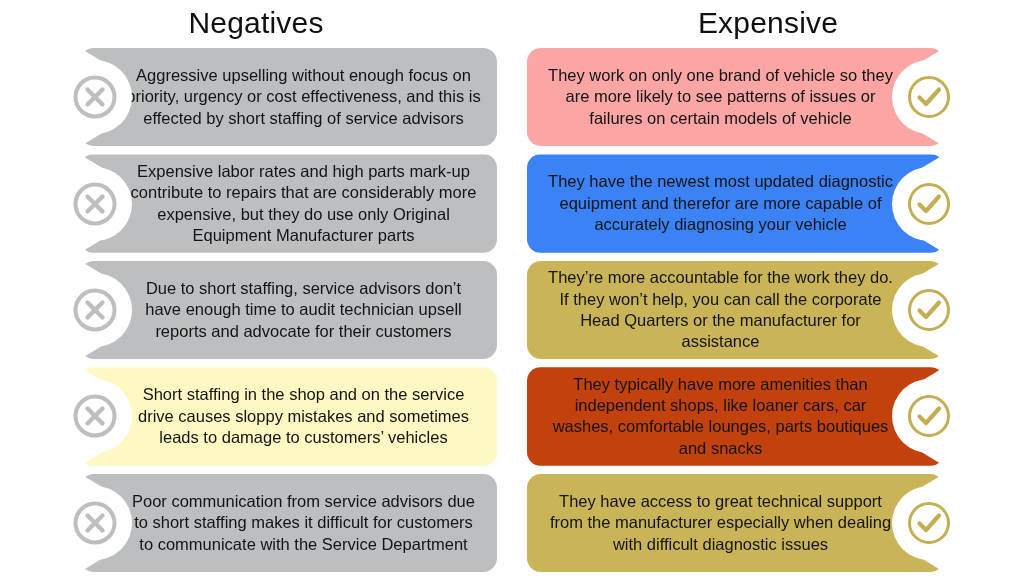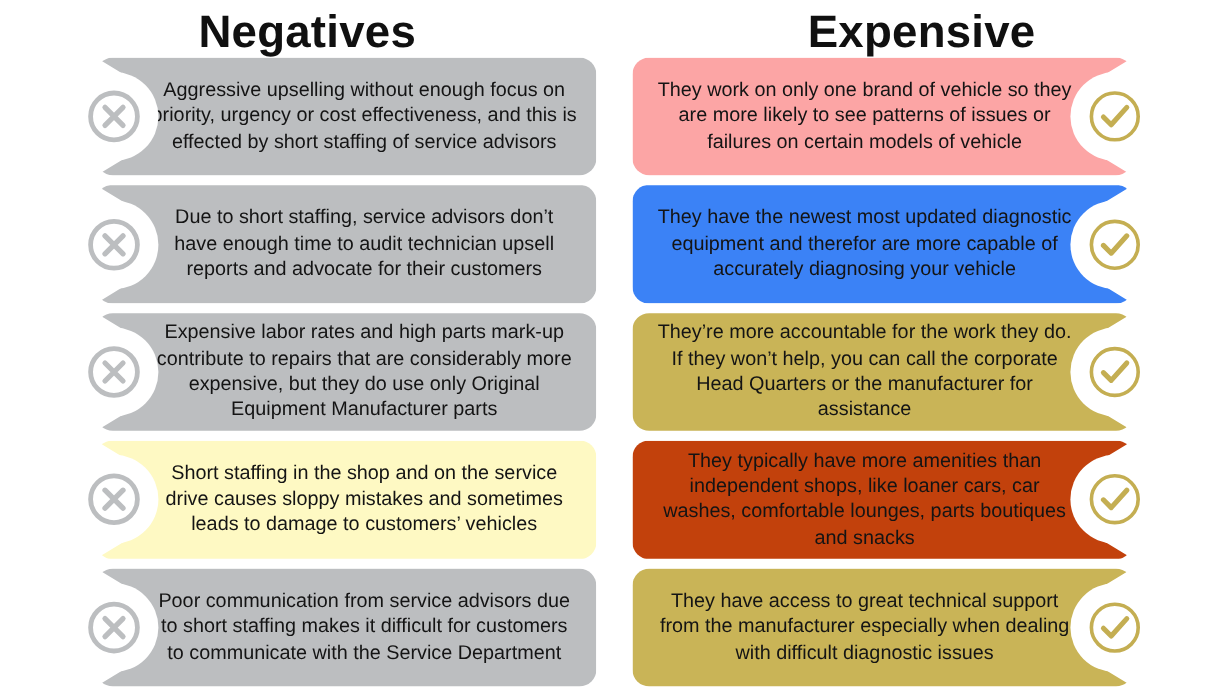--- a/index.html
+++ b/index.html
@@ -16,22 +16,22 @@
     position: relative;
     width: 1024px;
     height: 576px;
     background: #ffffff;
   }
 
   
   .heading {
     position: absolute;
     top: 6px;
-    font-size: 38px;
-    font-weight: 700;
+    font-size: 30px;
+    font-weight: 400;
     color: #101010;
     letter-spacing: 0.2px;
     white-space: nowrap;
   }
   .heading-left  { left: 0;   width: 512px; text-align: center; }
   .heading-right { left: 512px; width: 512px; text-align: center; }
 
   
   .column {
     position: absolute;
@@ -143,33 +143,33 @@
         <div class="notch notch-left"></div>
         <div class="badge badge-left">
           <svg viewBox="0 0 46 46" xmlns="http://www.w3.org/2000/svg">
             <circle cx="23" cy="23" r="19.5" fill="none" stroke="#bcbec0" stroke-width="4"></circle>
             <path d="M15.5 15.5 L30.5 30.5 M30.5 15.5 L15.5 30.5" stroke="#bcbec0" stroke-width="4.4" stroke-linecap="round"></path>
           </svg>
         </div>
       </div>
       <div class="row">
         <div class="card card-neg" style="background: rgb(188, 190, 192);">
+          <div class="card-text">Expensive labor rates and high parts mark-up contribute to repairs that are considerably more expensive, but they do use only Original Equipment Manufacturer parts</div>
+        </div>
+        <div class="notch notch-left"></div>
+        <div class="badge badge-left">
+          <svg viewBox="0 0 46 46" xmlns="http://www.w3.org/2000/svg">
+            <circle cx="23" cy="23" r="19.5" fill="none" stroke="#bcbec0" stroke-width="4"></circle>
+            <path d="M15.5 15.5 L30.5 30.5 M30.5 15.5 L15.5 30.5" stroke="#bcbec0" stroke-width="4.4" stroke-linecap="round"></path>
+          </svg>
+        </div>
+      </div>
+      <div class="row">
+        <div class="card card-neg" style="background: rgb(188, 190, 192);">
           <div class="card-text">Due to short staffing, service advisors don’t have enough time to audit technician upsell reports and advocate for their customers</div>
-        </div>
-        <div class="notch notch-left"></div>
-        <div class="badge badge-left">
-          <svg viewBox="0 0 46 46" xmlns="http://www.w3.org/2000/svg">
-            <circle cx="23" cy="23" r="19.5" fill="none" stroke="#bcbec0" stroke-width="4"></circle>
-            <path d="M15.5 15.5 L30.5 30.5 M30.5 15.5 L15.5 30.5" stroke="#bcbec0" stroke-width="4.4" stroke-linecap="round"></path>
-          </svg>
-        </div>
-      </div>
-      <div class="row">
-        <div class="card card-neg" style="background: rgb(188, 190, 192);">
-          <div class="card-text">Expensive labor rates and high parts mark-up contribute to repairs that are considerably more expensive, but they do use only Original Equipment Manufacturer parts</div>
         </div>
         <div class="notch notch-left"></div>
         <div class="badge badge-left">
           <svg viewBox="0 0 46 46" xmlns="http://www.w3.org/2000/svg">
             <circle cx="23" cy="23" r="19.5" fill="none" stroke="#bcbec0" stroke-width="4"></circle>
             <path d="M15.5 15.5 L30.5 30.5 M30.5 15.5 L15.5 30.5" stroke="#bcbec0" stroke-width="4.4" stroke-linecap="round"></path>
           </svg>
         </div>
       </div>
       <div class="row">

